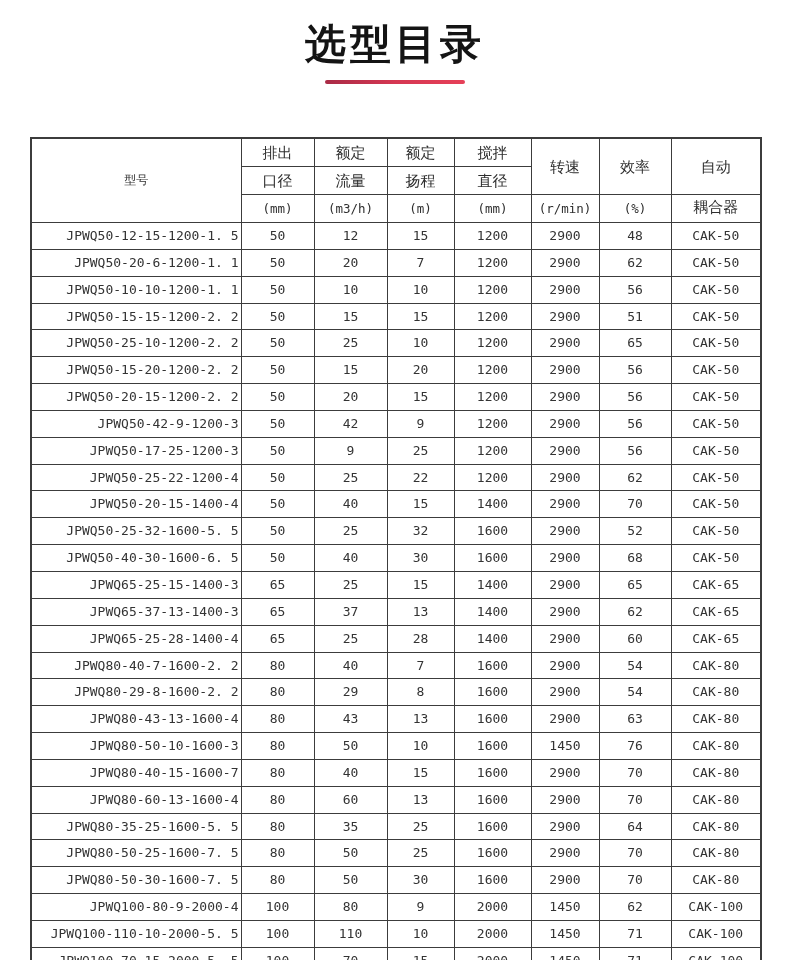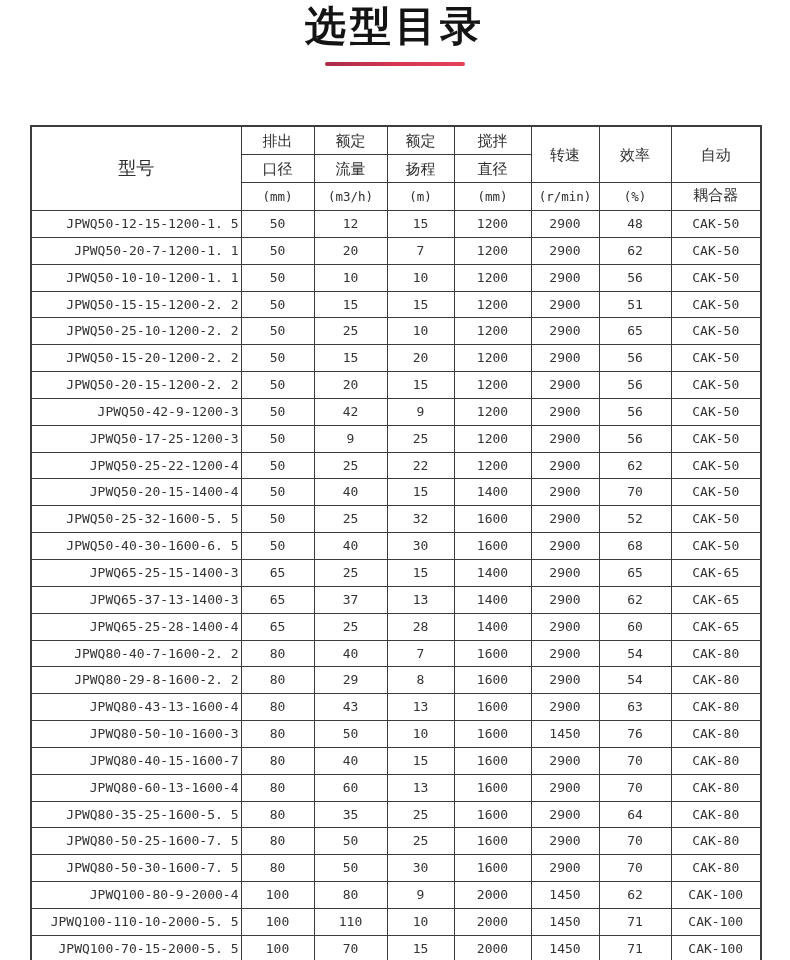--- a/index.html
+++ b/index.html
@@ -4,21 +4,21 @@
 <style>
   * { box-sizing: border-box; margin: 0; padding: 0; }
   html, body {
     width: 790px; height: 960px;
     background: #ffffff;
     font-family: "Liberation Sans", sans-serif;
     overflow: hidden;
   }
   .page { width: 790px; height: 960px; position: relative; }
 
-  .title-wrap { text-align: center; }
+  .title-wrap { padding-top: 6px; text-align: center; margin-top: 12px; }
   .page-title {
     font-size: 41px;
     font-weight: 800;
     letter-spacing: 4px;
     color: #141414;
     line-height: 1.3;
     font-family: "DejaVu Sans", sans-serif;
   }
   .title-underline {
     width: 140px; height: 4px;
@@ -53,21 +53,21 @@
   }
   thead tr.unit-row th {
     font-family: "DejaVu Sans Mono", monospace;
     font-size: 12.5px;
     height: 27px;
   }
   thead tr.unit-row th.cjk-unit {
     font-family: Liberation Mono, monospace;
     font-size: 15px;
   }
-  th.model-head { font-size: 18px; }
+  th.model-head { font-size: 12px; }
 
   tbody td {
     font-family: "DejaVu Sans Mono", monospace;
     font-size: 13px;
     color: #333333;
     height: 25.85px;
     line-height: 25.85px;
   }
   tbody td.model { letter-spacing: 0px; text-align: right; }
 </style>
@@ -124,21 +124,21 @@
           <td class="model">JPWQ50-12-15-1200-1. 5</td>
           <td class="val">50</td>
           <td class="val">12</td>
           <td class="val">15</td>
           <td class="val">1200</td>
           <td class="val">2900</td>
           <td class="val">48</td>
           <td class="val">CAK-50</td>
         </tr>
         <tr>
-          <td class="model">JPWQ50-20-7-1200-1. 1</td>
+          <td class="model">JPWQ50-20-6-1200-1. 1</td>
           <td class="val">50</td>
           <td class="val">20</td>
           <td class="val">7</td>
           <td class="val">1200</td>
           <td class="val">2900</td>
           <td class="val">62</td>
           <td class="val">CAK-50</td>
         </tr>
         <tr>
           <td class="model">JPWQ50-10-10-1200-1. 1</td>

